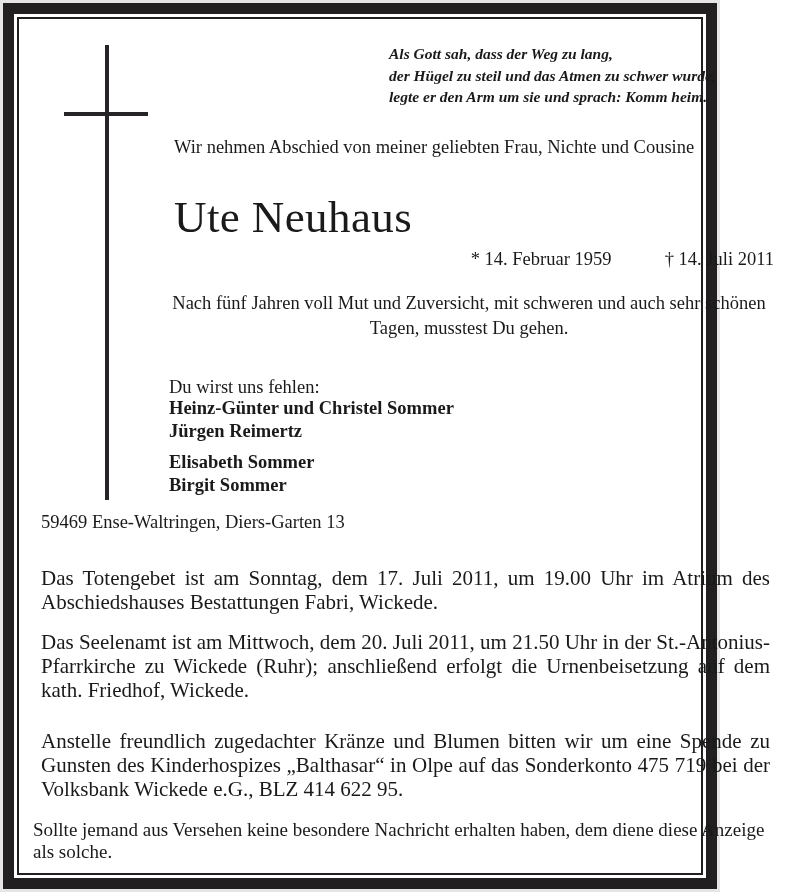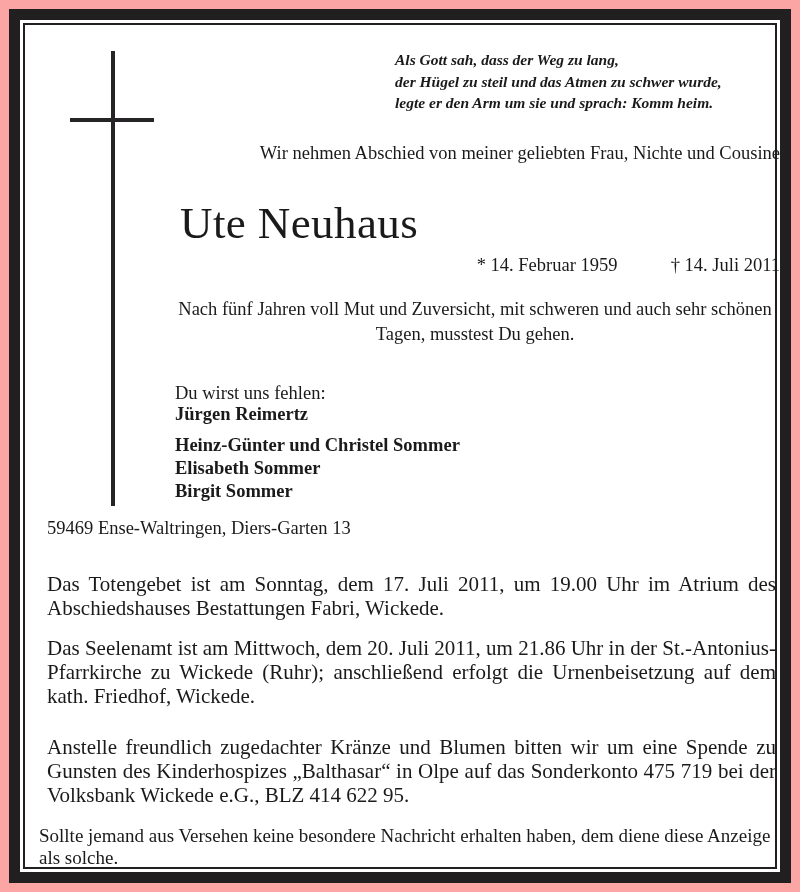--- a/index.html
+++ b/index.html
@@ -12,24 +12,24 @@
     height: 892px;
     font-family: "Liberation Serif", "DejaVu Serif", serif;
     color: #1a1a1a;
     overflow: hidden;
   }
 
   
   .notice {
     position: relative;
     box-sizing: border-box;
-    width: 800px;
+    width: 720px;
     height: 892px;
-    padding: 9px;                 
-    background: #fca5a5;
+    padding: 3px;                 
+    background: #e5e5e5;
   }
   .frame-outer {
     box-sizing: border-box;
     width: 100%;
     height: 100%;
     border: 11px solid #211f20;   
     background: #ffffff;
     padding: 3px;                 
   }
   .frame-inner {
@@ -85,21 +85,21 @@
     text-align: left;
   }
 
   .intro {
     position: absolute;
     left: 155px;
     top: 116px;
     width: 600px;
     font-size: 18.5px;
     line-height: 24px;
-    text-align: right;
+    text-align: left;
   }
 
   .name {
     position: absolute;
     left: 155px;
     top: 172px;
     width: 600px;
     font-size: 45px;
     line-height: 52px;
     letter-spacing: 0.4px;
@@ -208,31 +208,31 @@
           <span class="gap"></span>
           <span>†</span>
           <span>14. Juli 2011</span>
         </div>
 
         <div class="tribute">Nach fünf Jahren voll Mut und Zuversicht, mit schweren und auch sehr schönen Tagen, musstest Du gehen.</div>
 
         <div class="missyou">Du wirst uns fehlen:</div>
 
         <div class="mourners">
+          <div class="m-row">Heinz-Günter und Christel Sommer</div>
           <div class="m-row spaced">Jürgen Reimertz</div>
-          <div class="m-row">Heinz-Günter und Christel Sommer</div>
           <div class="m-row">Elisabeth Sommer</div>
           <div class="m-row">Birgit Sommer</div>
         </div>
 
         <div class="address">59469 Ense-Waltringen, Diers-Garten 13</div>
 
         <div class="para para-prayer">Das Totengebet ist am Sonntag, dem 17. Juli 2011, um 19.00 Uhr im Atrium des Abschiedshauses Bestattungen Fabri, Wickede.</div>
 
-        <div class="para para-mass">Das Seelenamt ist am Mittwoch, dem 20. Juli 2011, um 21.86 Uhr in der St.-Antonius-Pfarrkirche zu Wickede (Ruhr); anschließend erfolgt die Urnenbeisetzung auf dem kath. Friedhof, Wickede.</div>
+        <div class="para para-mass">Das Seelenamt ist am Mittwoch, dem 20. Juli 2011, um 21.50 Uhr in der St.-Antonius-Pfarrkirche zu Wickede (Ruhr); anschließend erfolgt die Urnenbeisetzung auf dem kath. Friedhof, Wickede.</div>
 
         <div class="para para-donation">Anstelle freundlich zugedachter Kränze und Blumen bitten wir um eine Spende zu Gunsten des Kinderhospizes „Balthasar“ in Olpe auf das Sonderkonto 475 719 bei der Volksbank Wickede e.G., BLZ 414 622 95.</div>
 
         <div class="closing">Sollte jemand aus Versehen keine besondere Nachricht erhalten haben, dem diene diese Anzeige als solche.</div>
 
       </div>
     </div>
   </div>
 </div>
 

